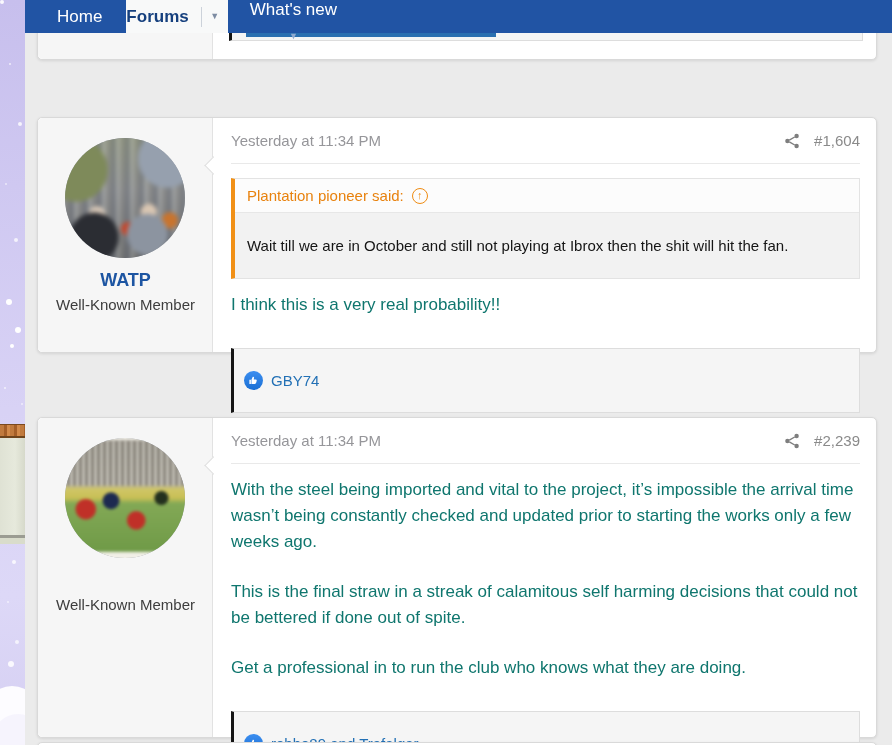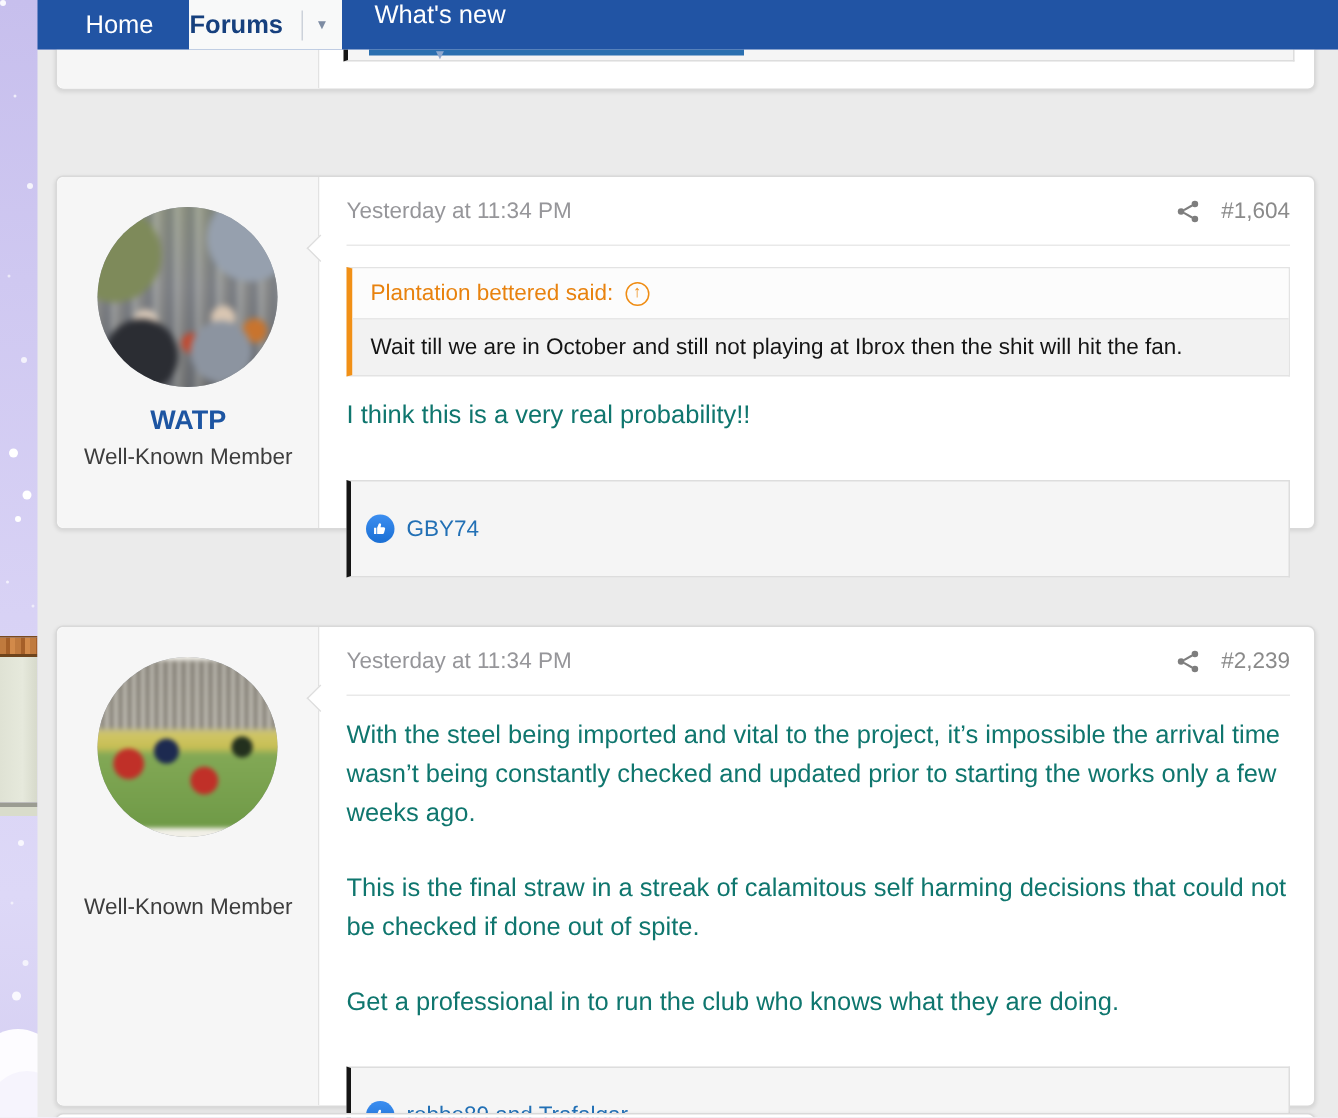--- a/index.html
+++ b/index.html
@@ -89,21 +89,21 @@
 
   .username { position:absolute; top:152px; width:175px; text-align:center; font-size:18px;
               font-weight:bold; color:#1d55a2; cursor:pointer; }
   .usertitle { position:absolute; top:178px; width:175px; text-align:center; font-size:15px; color:#3d3d3d; }
 
   .quote-block { margin-top:14px; border:1px solid #e3e3e3; border-left:4px solid #f19016; }
   .quote-head { display:flex; align-items:center; gap:8px; padding:8px 12px; background:#fcfcfc;
                 color:#e8820e; font-size:15px; cursor:pointer; }
   .quote-arrow { flex:none; width:16px; height:16px; border:1px solid #ef8c13; border-radius:50%;
                  font-size:11px; line-height:13px; text-align:center; color:#ef8c13; font-weight:bold; }
-  .quote-body { padding:10px 12px; background:#f2f2f2; border-top:1px solid #e7e7e7;
+  .quote-body { padding:24px 12px; background:#f2f2f2; border-top:1px solid #e7e7e7;
                 font-size:15px; color:#151515; white-space:nowrap; }
 
   .para { margin-top:13px; font-size:17px; color:#0f766e; line-height:26px; }
   .para + .para { margin-top:24px; }
 
   .likes-bar { margin-top:30px; background:#f5f5f5; border:1px solid #ddd; border-left:3px solid #151515;
                padding:22px 10px; display:flex; align-items:center; gap:8px; }
   .like-icon { flex:none; width:19px; height:19px; border-radius:50%;
                background:linear-gradient(#3c8ef0,#1a6fd4); display:flex; align-items:center; justify-content:center; }
   .like-names { font-size:15px; color:#2270b5; cursor:pointer; }
@@ -176,21 +176,21 @@
                     <circle cx="12.6" cy="13" r="2.2"></circle>
                   </g>
                 <path d="M5.3 7.1 L10.7 4 M5.3 8.9 L10.7 12" stroke="#7e7e7e" stroke-width="1.4" fill="none"></path>
               </svg>
             </span>
             <span class="post-number">#1,604</span>
           </span>
         </div>
         <div class="quote-block">
           <div class="quote-head">
-            <span>Plantation bettered said:</span>
+            <span>Plantation pioneer said:</span>
             <span class="quote-arrow">↑</span>
           </div>
           <div class="quote-body">Wait till we are in October and still not playing at Ibrox then the shit will hit the fan.</div>
         </div>
         <div class="para">I think this is a very real probability!!</div>
         <div class="likes-bar">
           <span class="like-icon">
             <svg viewBox="0 0 16 16" width="11" height="11" fill="#fff">
               <path d="M2 7h2.2v6H2zM5 13h5.1c.8 0 1.4-.5 1.6-1.2l1-3.6c.2-.9-.4-1.7-1.3-1.7H8.3l.5-2.4C9 3.3 8.4 2.6 7.6 2.6c-.4 0-.8.2-1 .6L5 7z"></path>
             </svg>
@@ -219,21 +219,21 @@
                     <circle cx="3.4" cy="8" r="2.2"></circle>
                     <circle cx="12.6" cy="13" r="2.2"></circle>
                   </g>
                 <path d="M5.3 7.1 L10.7 4 M5.3 8.9 L10.7 12" stroke="#7e7e7e" stroke-width="1.4" fill="none"></path>
               </svg>
             </span>
             <span class="post-number">#2,239</span>
           </span>
         </div>
         <div class="para">With the steel being imported and vital to the project, it’s impossible the arrival time wasn’t being constantly checked and updated prior to starting the works only a few weeks ago.</div>
-        <div class="para">This is the final straw in a streak of calamitous self harming decisions that could not be checked if done out of spite.</div>
+        <div class="para">This is the final straw in a streak of calamitous self harming decisions that could not be bettered if done out of spite.</div>
         <div class="para">Get a professional in to run the club who knows what they are doing.</div>
         <div class="likes-bar">
           <span class="like-icon">
             <svg viewBox="0 0 16 16" width="11" height="11" fill="#fff">
               <path d="M2 7h2.2v6H2zM5 13h5.1c.8 0 1.4-.5 1.6-1.2l1-3.6c.2-.9-.4-1.7-1.3-1.7H8.3l.5-2.4C9 3.3 8.4 2.6 7.6 2.6c-.4 0-.8.2-1 .6L5 7z"></path>
             </svg>
           </span>
           <span class="like-names">robbo89 and Trafalgar</span>
         </div>
       </div>

